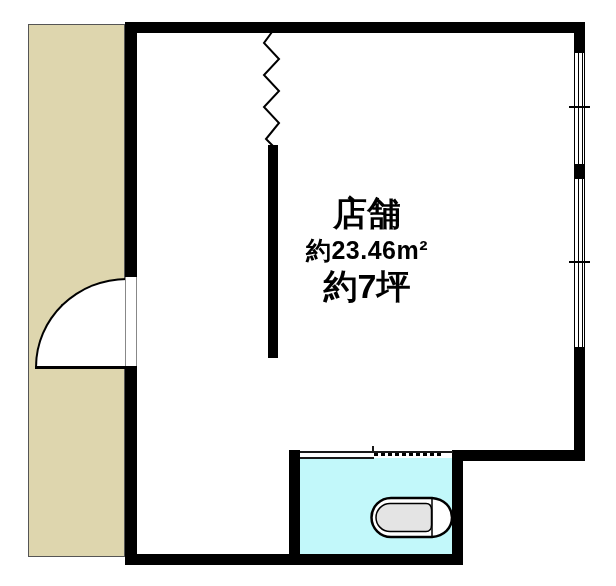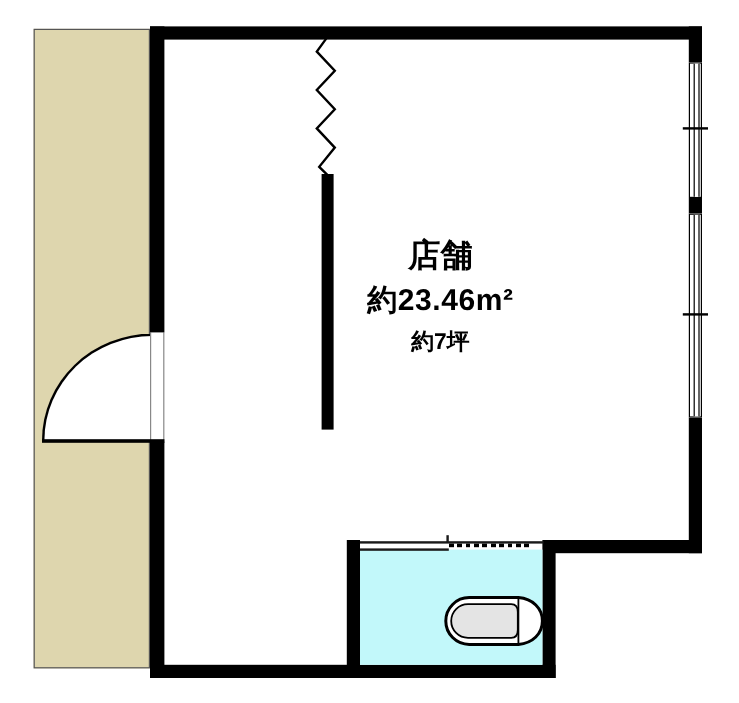--- a/index.html
+++ b/index.html
@@ -35,23 +35,23 @@
   .dashed-line{left:374px;top:453px;width:70px;height:3px;
     background:repeating-linear-gradient(90deg,#000 0 4px,transparent 4px 7px);}
 
   
   .zigzag{left:258px;top:31px;width:30px;height:116px;}
   .toilet{left:366px;top:495px;width:89px;height:45px;}
 
   
   .room-text{left:247px;top:194px;width:240px;text-align:center;color:#000;
              font-weight:bold;}
-  .room-text .l1{font-size:27px;line-height:38px;}
+  .room-text .l1{font-size:34px;line-height:38px;}
   .room-text .l2{font-size:25px;line-height:36px;letter-spacing:0.5px;}
-  .room-text .l3{font-size:19px;line-height:36px;}
+  .room-text .l3{font-size:34px;line-height:36px;}
 </style>
 </head>
 <body>
 
 <div class="plan">
 
   <div class="abs balcony"></div>
 
   <div class="abs door-swing"></div>
   <div class="abs door-threshold"></div>

